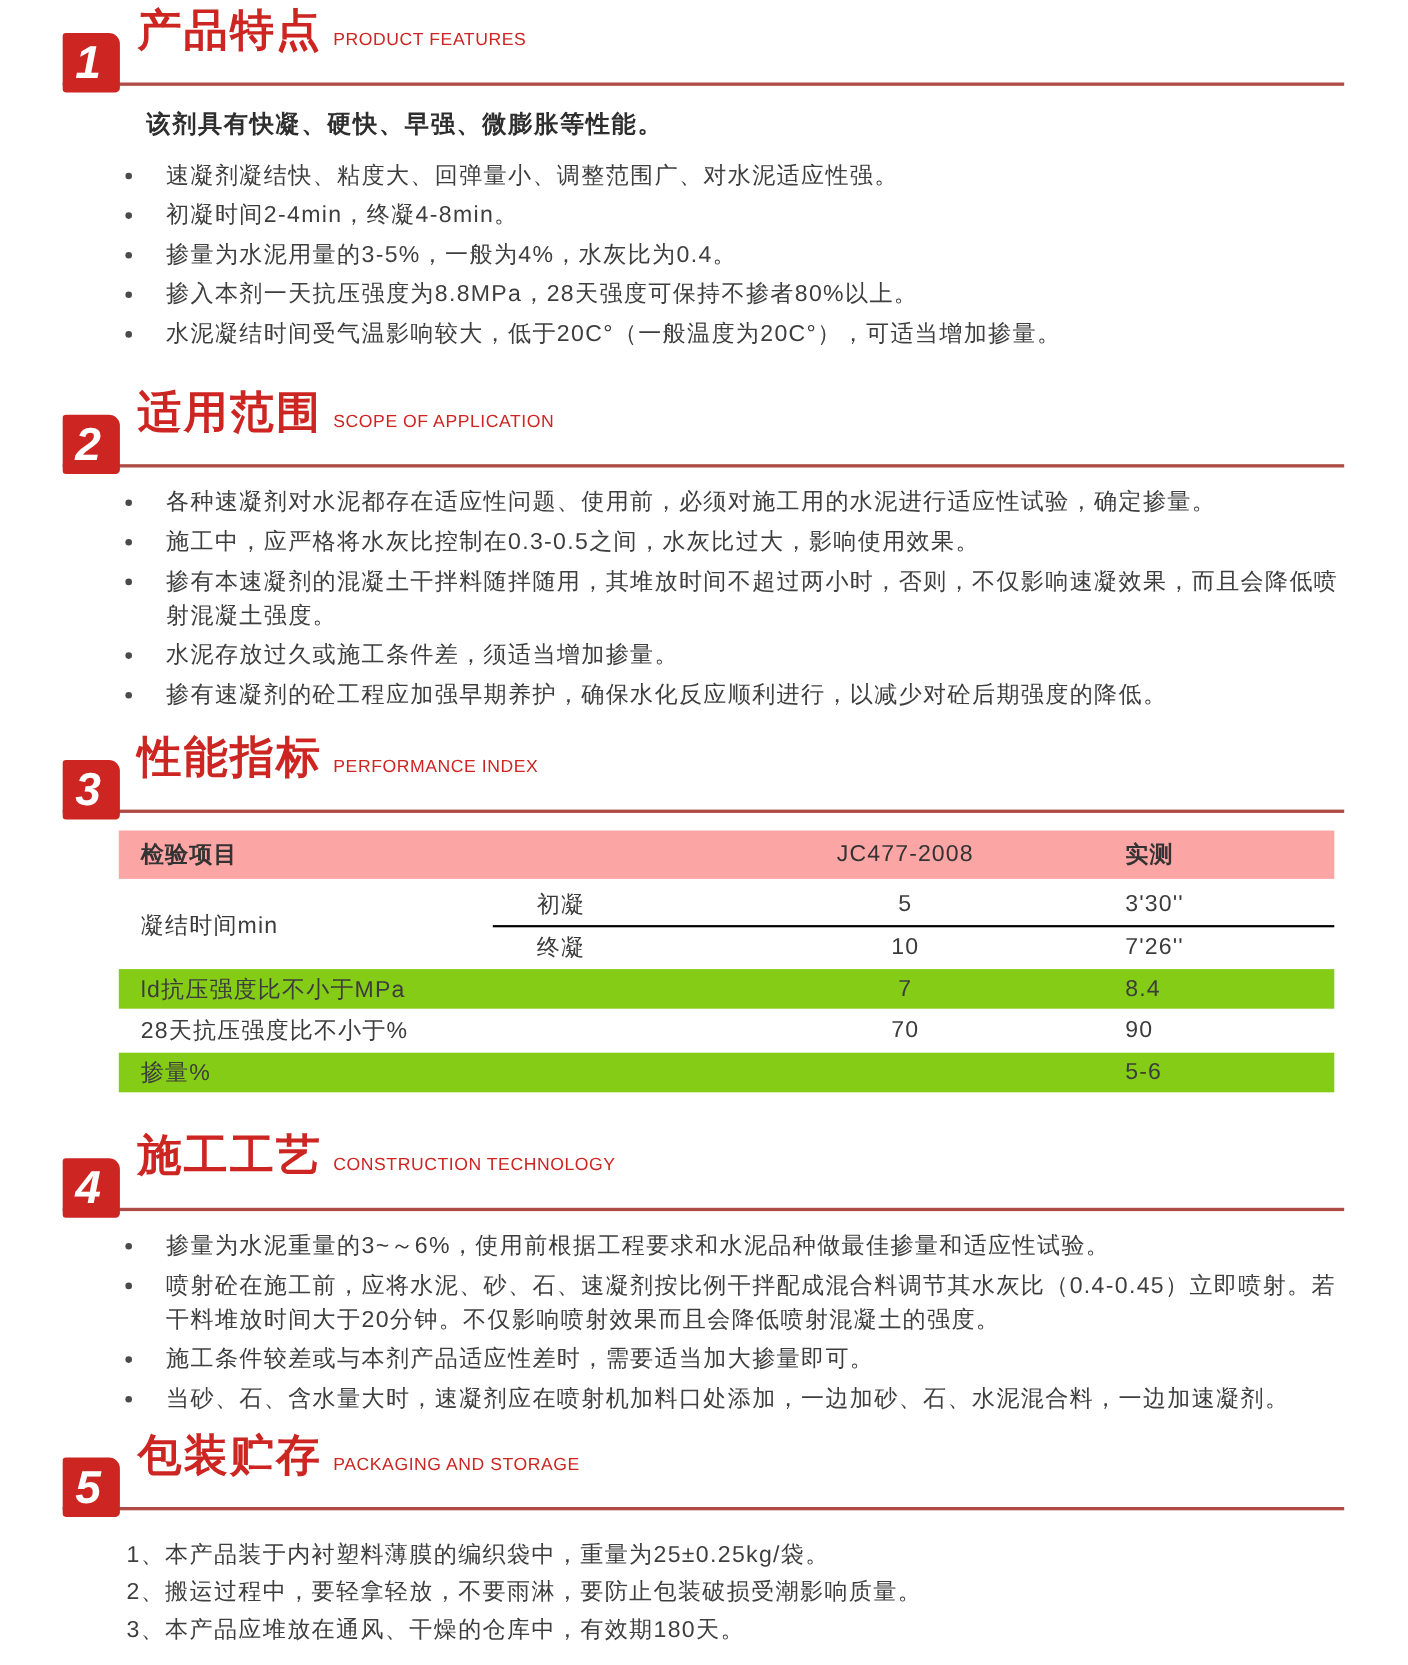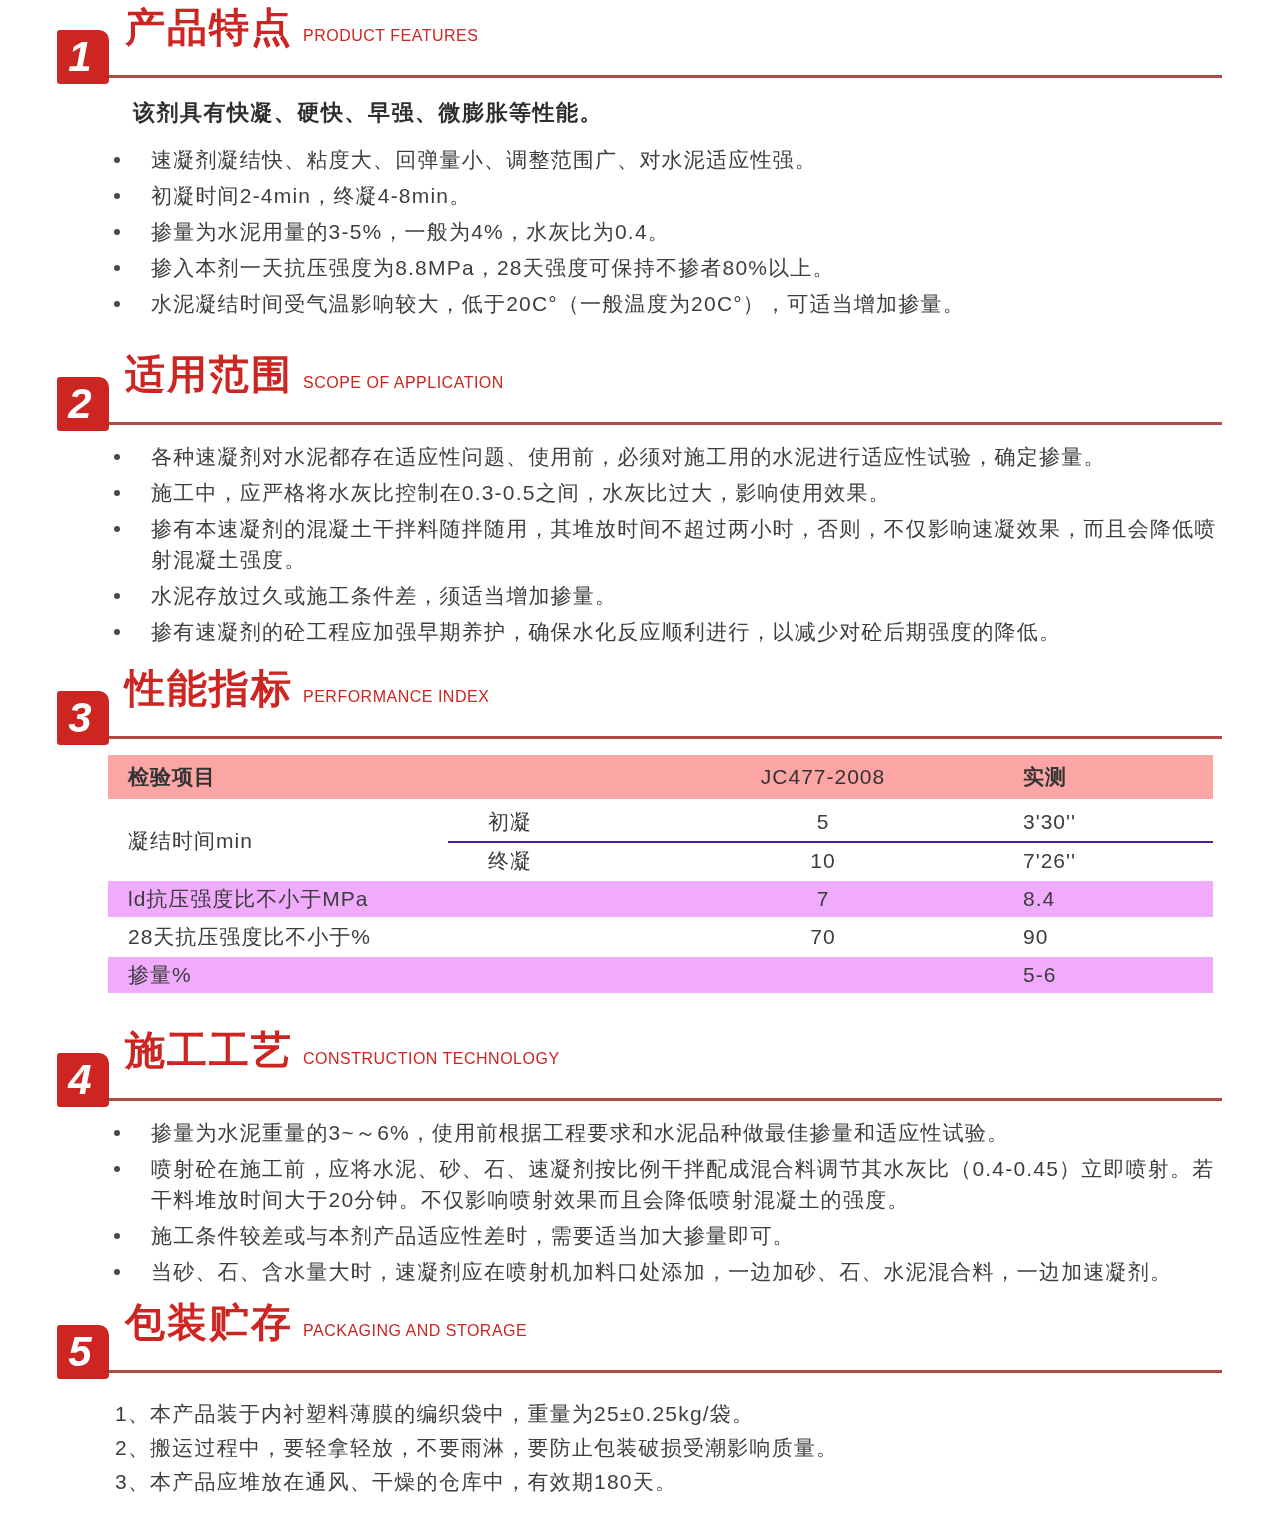--- a/index.html
+++ b/index.html
@@ -68,29 +68,29 @@
   .t-head .c1 { padding-left:20px; font-weight:600; color:#333; }
   .t-head .c3 { text-align:center; color:#333; }
   .t-head .c4 { padding-left:25px; color:#333; font-weight:600; }
   .t-double { display:flex; margin-top:4px; }
   .t-label { width:340px; display:flex; align-items:center; padding-left:20px; }
   .t-right { flex:1; }
   .t-subrow {
     display:grid; grid-template-columns:200px 350px 1fr;
     height:38px; align-items:center;
   }
-  .t-subrow.divided { border-top:2px solid #4c1d95; }
+  .t-subrow.divided { border-top:2px solid #000000; }
   .t-subrow .c2s { padding-left:40px; }
   .t-subrow .c3s { text-align:center; }
   .t-subrow .c4s { padding-left:25px; }
   .t-row {
     display:grid; grid-template-columns:540px 350px 1fr;
     height:36px; align-items:center; margin-top:2px;
   }
-  .t-row.band { background:#f0abfc; }
+  .t-row.band { background:#84cc16; }
   .t-row .rc1 { padding-left:20px; }
   .t-row .rc2 { text-align:center; }
   .t-row .rc3 { padding-left:25px; }
 </style>
 </head>
 <body>
 
 <div class="page">
 
   <div class="sec mb-s1">

